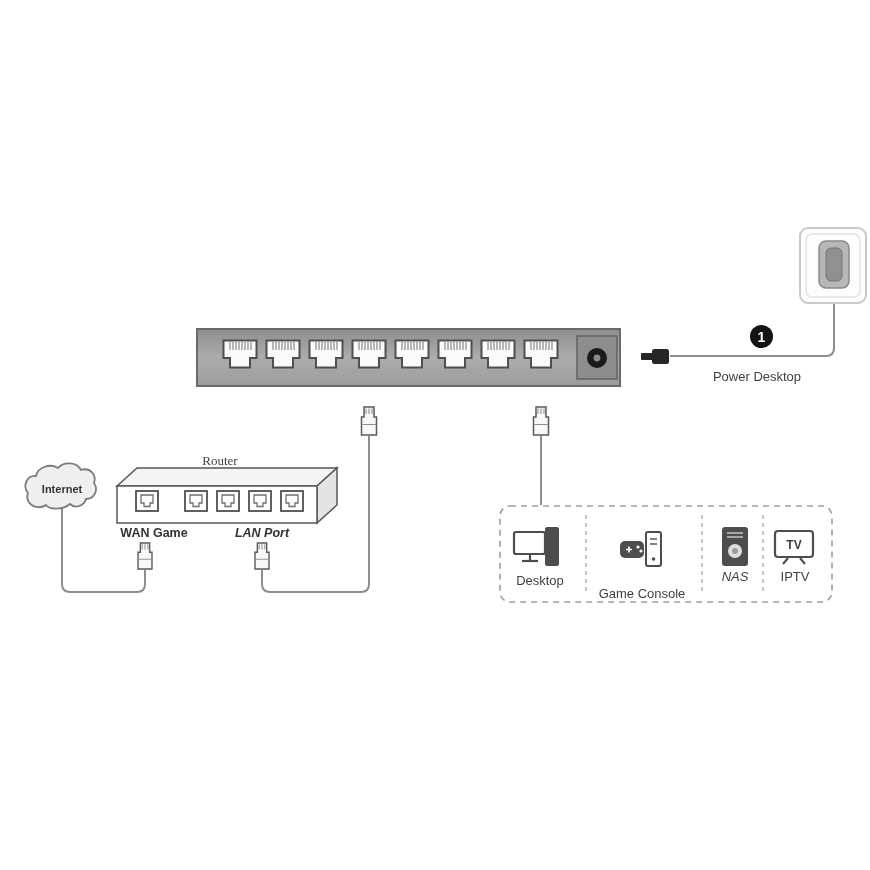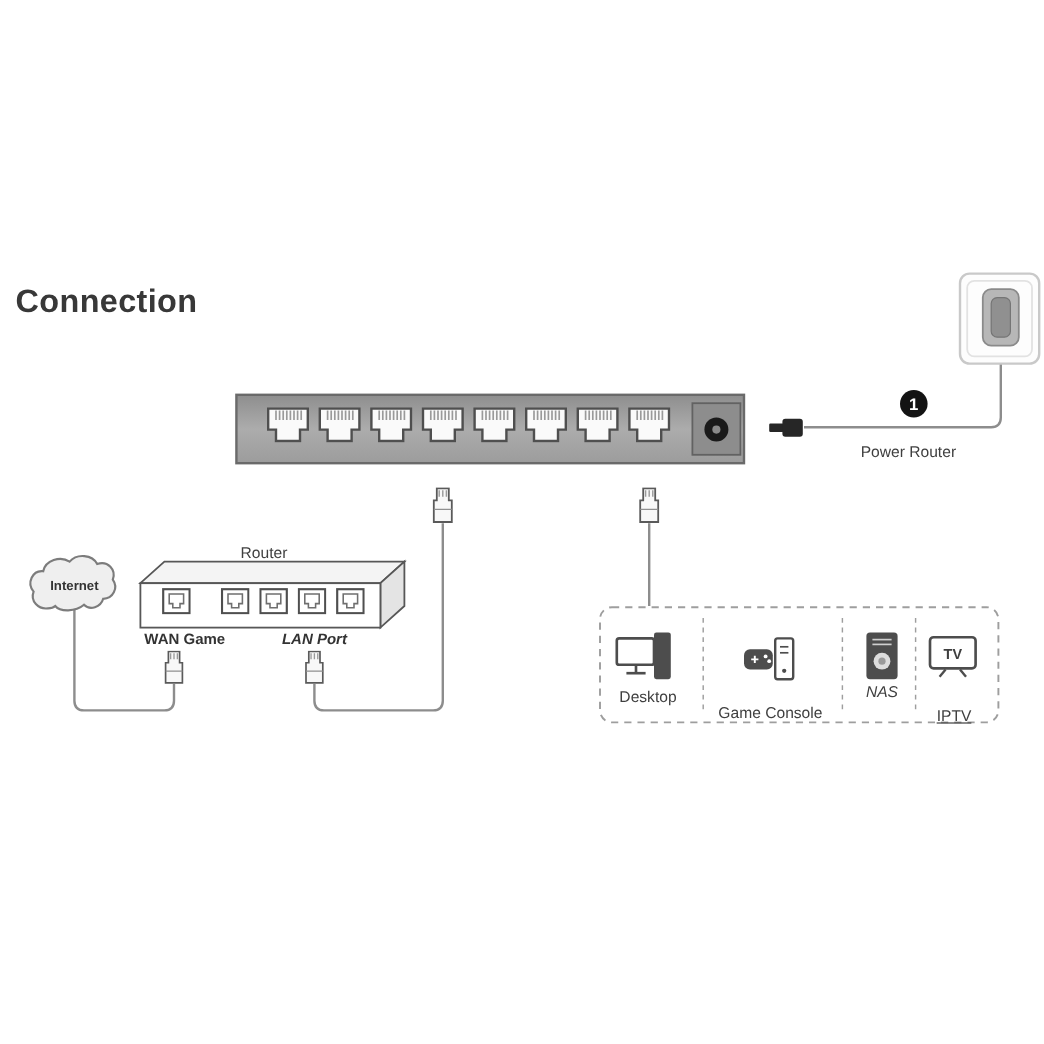--- a/index.html
+++ b/index.html
@@ -167,29 +167,28 @@
     </g>
 
     <g>
       <rect x="775" y="531" width="38" height="26" rx="3" fill="#ffffff" stroke="#4d4d4d" stroke-width="2.2"></rect>
       <line x1="788" y1="558" x2="783" y2="564" stroke="#4d4d4d" stroke-width="2"></line>
       <line x1="800" y1="558" x2="805" y2="564" stroke="#4d4d4d" stroke-width="2"></line>
       <text x="794" y="549" text-anchor="middle" font-size="12" font-weight="bold" fill="#3f3f3f">TV</text>
     </g>
   </svg>
 
-  <div class="title">Connection</div>
 
   <div class="badge">1</div>
-  <div class="label" style="left:697px; top:370px; width:120px;">Power Router</div>
+  <div class="label" style="left:697px; top:370px; width:120px;">Power Desktop</div>
 
-  <div class="label" style="left:170px; top:454px; width:100px;">Router</div>
+  <div class="label" style="left:170px; top:454px; width:100px;font-family:Liberation Serif, serif;">Router</div>
   <div class="label bold" style="left:112px; top:526px; width:84px;">WAN Game</div>
   <div class="label bold" style="left:220px; top:526px; width:84px;font-style:italic;">LAN Port</div>
 
   <div class="label bold" style="left:24px; top:483px; width:76px; font-size:11px;">Internet</div>
 
   <div class="label" style="left:493px; top:574px; width:94px;">Desktop</div>
   <div class="label" style="left:584px; top:570px; width:116px;margin-top:17px;">Game Console</div>
   <div class="label" style="left:700px; top:570px; width:70px;font-style:italic;">NAS</div>
-  <div class="label" style="left:760px; top:590px; width:70px;text-decoration:underline;">IPTV</div>
+  <div class="label" style="left:760px; top:570px; width:70px;">IPTV</div>
 
 </div>
 
 </body></html>

